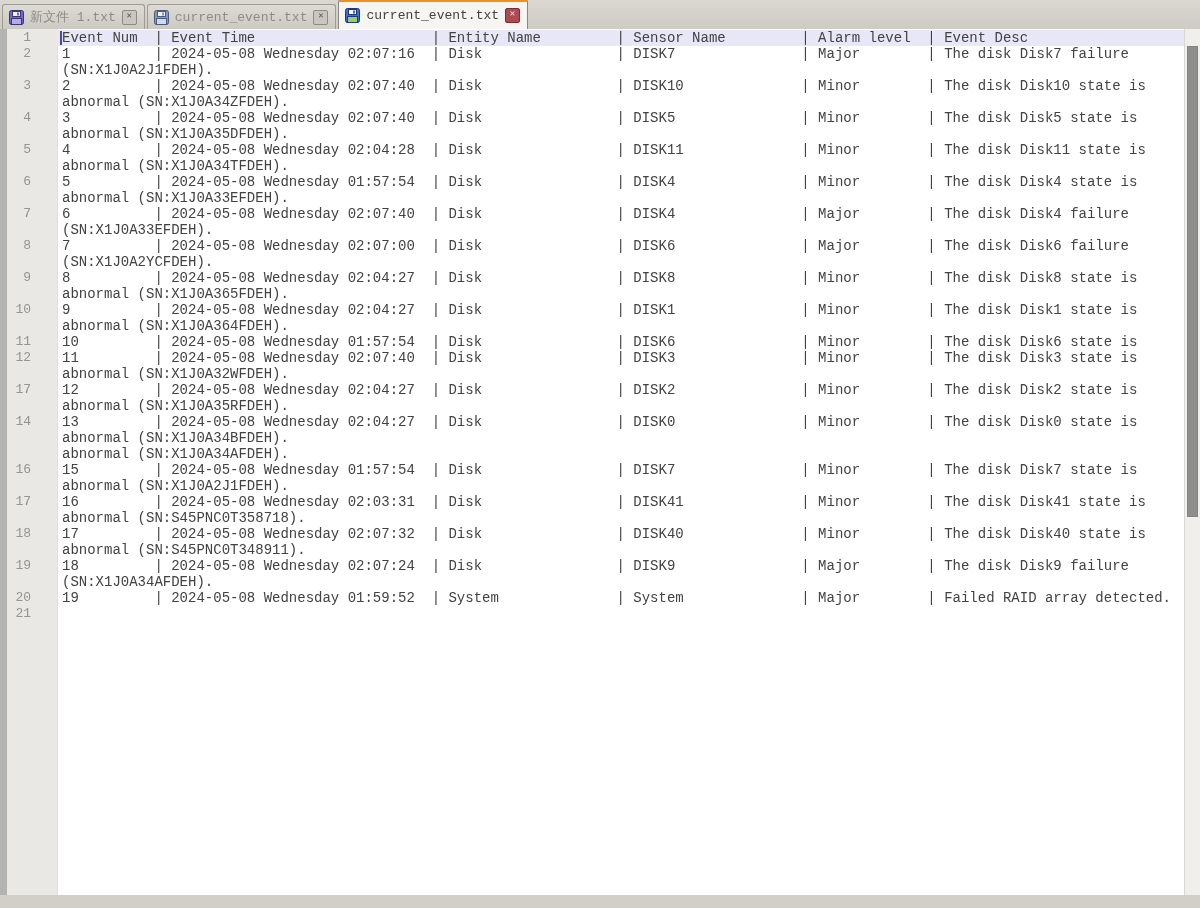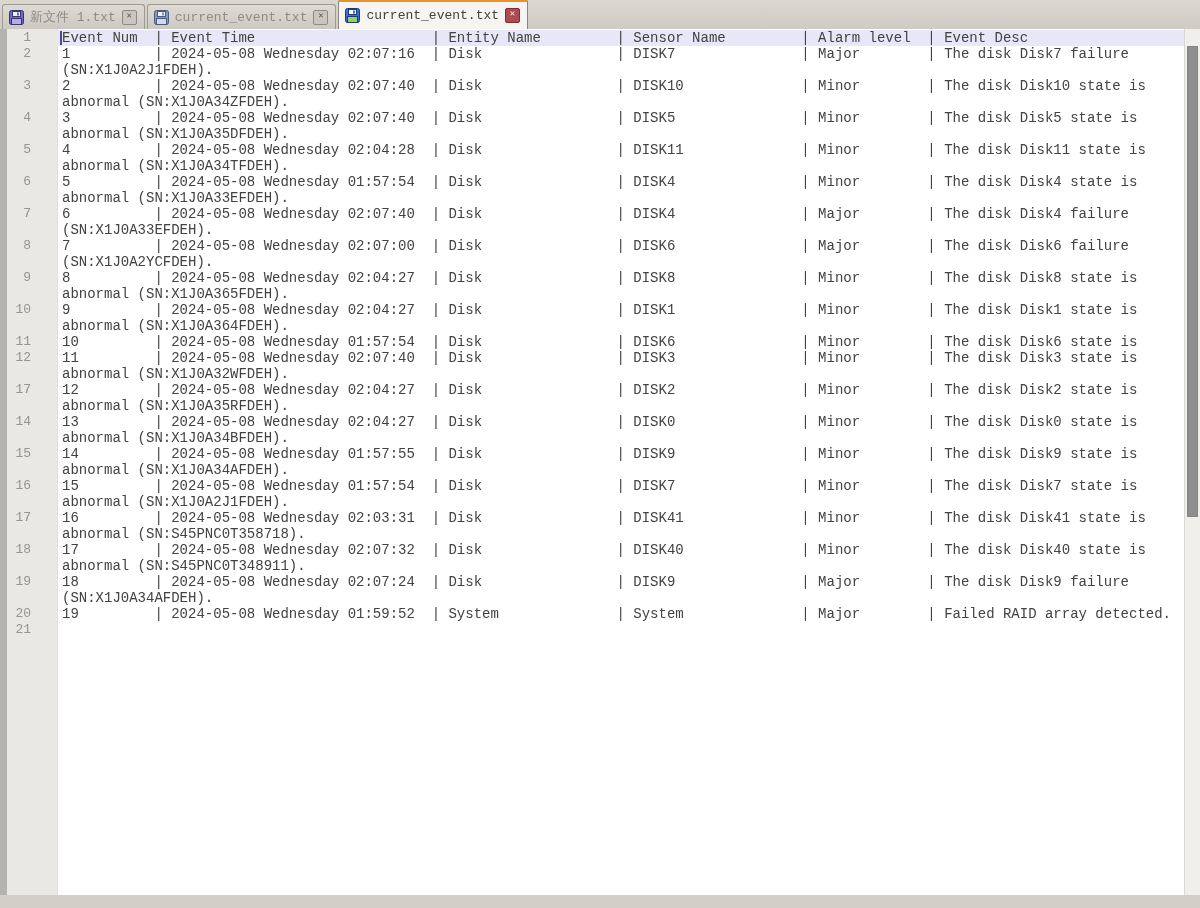--- a/index.html
+++ b/index.html
@@ -174,24 +174,20 @@
         <span class="txt">abnormal (SN:X1J0A35RFDEH).</span>
       </div>
       <div class="vline">
         <span class="ln">14</span>
         <span class="txt">13         | 2024-05-08 Wednesday 02:04:27  | Disk                | DISK0               | Minor        | The disk Disk0 state is</span>
       </div>
       <div class="vline">
         <span class="txt">abnormal (SN:X1J0A34BFDEH).</span>
       </div>
       <div class="vline">
-        <span class="ln">15</span>
-        <span class="txt">14         | 2024-05-08 Wednesday 01:57:55  | Disk                | DISK9               | Minor        | The disk Disk9 state is</span>
-      </div>
-      <div class="vline">
         <span class="txt">abnormal (SN:X1J0A34AFDEH).</span>
       </div>
       <div class="vline">
         <span class="ln">16</span>
         <span class="txt">15         | 2024-05-08 Wednesday 01:57:54  | Disk                | DISK7               | Minor        | The disk Disk7 state is</span>
       </div>
       <div class="vline">
         <span class="txt">abnormal (SN:X1J0A2J1FDEH).</span>
       </div>
       <div class="vline">

